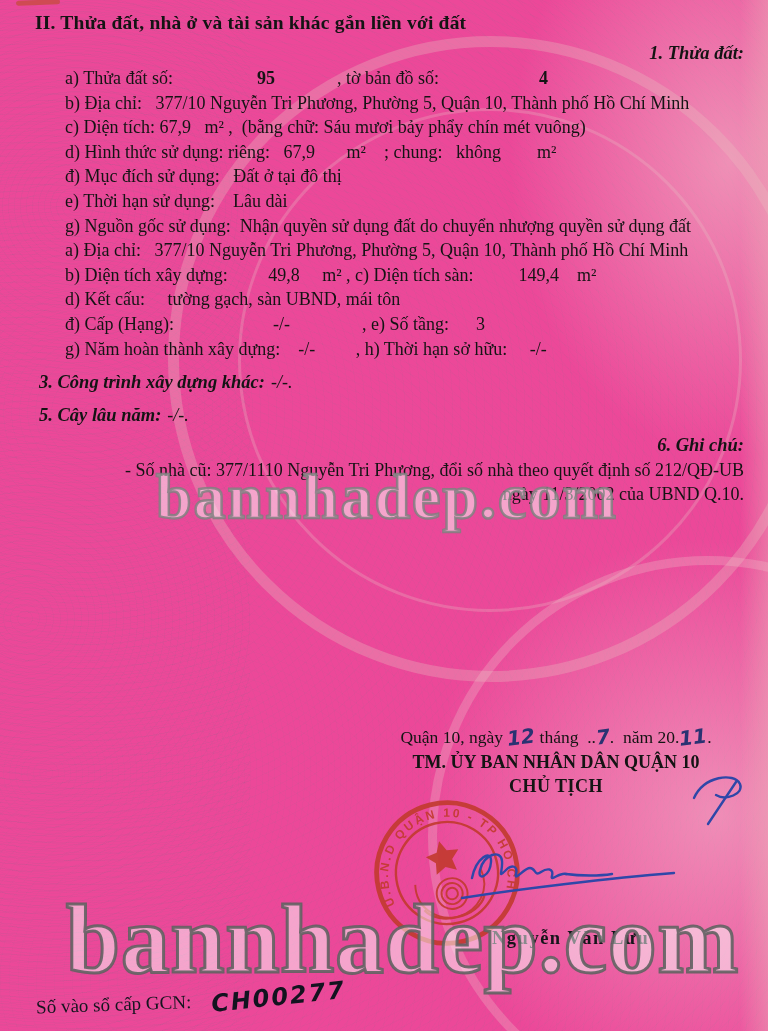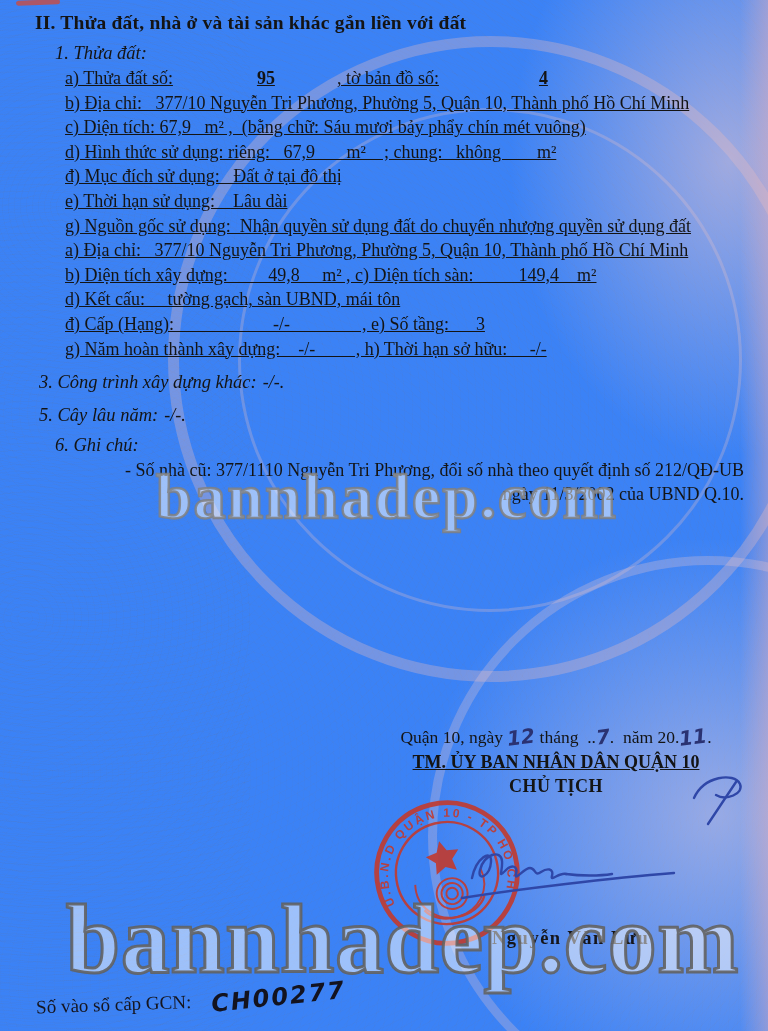--- a/index.html
+++ b/index.html
@@ -1,17 +1,17 @@
 <!DOCTYPE html>
 <html><head>
 <meta charset="utf-8">
 <style>
   * { margin:0; padding:0; box-sizing:border-box; }
   body { background:#e8e8e8; font-family:"Liberation Serif","DejaVu Serif",serif; }
-  .page { position:relative; width:768px; height:1031px; background:#3b82f6; overflow:hidden; }
+  .page { position:relative; width:768px; height:1031px; background:#ec4899; overflow:hidden; }
 
   
   .tex-page { position:absolute; inset:0; z-index:0;
     background:
       repeating-radial-gradient(circle at 12% 40%, rgba(110,115,135,0.05) 0 1px, transparent 1px 8px),
       repeating-radial-gradient(circle at 6% 75%, rgba(110,115,135,0.045) 0 1px, transparent 1px 6px),
       repeating-radial-gradient(circle at 20% 95%, rgba(110,115,135,0.04) 0 1px, transparent 1px 9px); }
   .tex-left { position:absolute; left:0; top:0; width:250px; height:100%; z-index:0;
     background:
       repeating-radial-gradient(circle at 30% 20%, rgba(100,108,130,0.06) 0 1px, transparent 1px 6px),
@@ -29,35 +29,35 @@
   .ring3 { position:absolute; left:428px; top:556px; width:560px; height:560px; border-radius:50%;
     border:9px solid rgba(240,200,203,0.28); z-index:0; }
   .mark-tl { position:absolute; left:16px; top:0; width:44px; height:5px; background:#c94b42;
     border-radius:3px; transform:rotate(-2deg); opacity:.8; z-index:1; }
   .mark-tr { position:absolute; right:-14px; top:-16px; width:72px; height:34px; border-radius:50%;
     border:5px solid transparent; border-top-color:#c94b42; transform:rotate(12deg); opacity:.85; z-index:1; }
 
   
   .doc { position:absolute; left:35px; top:10px; right:24px; z-index:4; color:#141414; font-size:18px; }
   .title { font-weight:700; font-size:19.5px; letter-spacing:.2px; margin:2px 0 9px 0; }
-  .sec-h { font-weight:400; font-style:italic; font-size:18.5px; margin:8px 0 2px 20px; }
-  .line { margin-left:30px; line-height:24.6px; white-space:pre-wrap;text-decoration:underline; }
+  .sec-h { font-weight:700; font-style:italic; font-size:18.5px; margin:8px 0 2px 20px;text-align:right; }
+  .line { margin-left:30px; line-height:24.6px; white-space:pre-wrap; }
   .b { font-weight:700; }
   .sp-a { margin-left:84px; } .sp-b { margin-left:62px; } .sp-c { margin-left:100px; }
   .sec-line { margin:9px 0 0 4px; line-height:24px; }
   .sec-line .val { font-style:italic; margin-left:6px; }
   .note { margin-left:10px; line-height:24px; white-space:pre-wrap;text-align:right; }
   .note2 { margin-left:14px; }
 
   
   .sign { position:absolute; left:386px; top:724px; width:340px; text-align:center; z-index:4; color:#141414; }
   .date-line { font-size:17.5px; white-space:pre; }
   .hand { font-family:"DejaVu Sans",sans-serif; font-style:italic; font-weight:700; color:#2a3272;
     font-size:20px; display:inline-block; transform:rotate(-7deg); position:relative; top:1px; }
-  .committee { font-weight:700; font-size:18px; margin-top:4px;text-decoration:underline; }
+  .committee { font-weight:700; font-size:18px; margin-top:4px; }
   .chairman { font-weight:700; font-size:18px; margin-top:3px; letter-spacing:.5px; }
   .signer { position:absolute; left:492px; top:928px; z-index:3; font-weight:700; font-size:18.5px;
     letter-spacing:1.5px; color:#15151a; }
 
   .stamp { position:absolute; left:370px; top:796px; width:154px; height:154px; z-index:3; opacity:.9; }
   .signature { position:absolute; left:450px; top:832px; width:238px; height:82px; z-index:5; }
   .flourish { position:absolute; left:686px; top:766px; width:68px; height:64px; z-index:5; }
 
   
   .wm { position:absolute; font-family:Liberation Serif, serif; font-weight:700;

